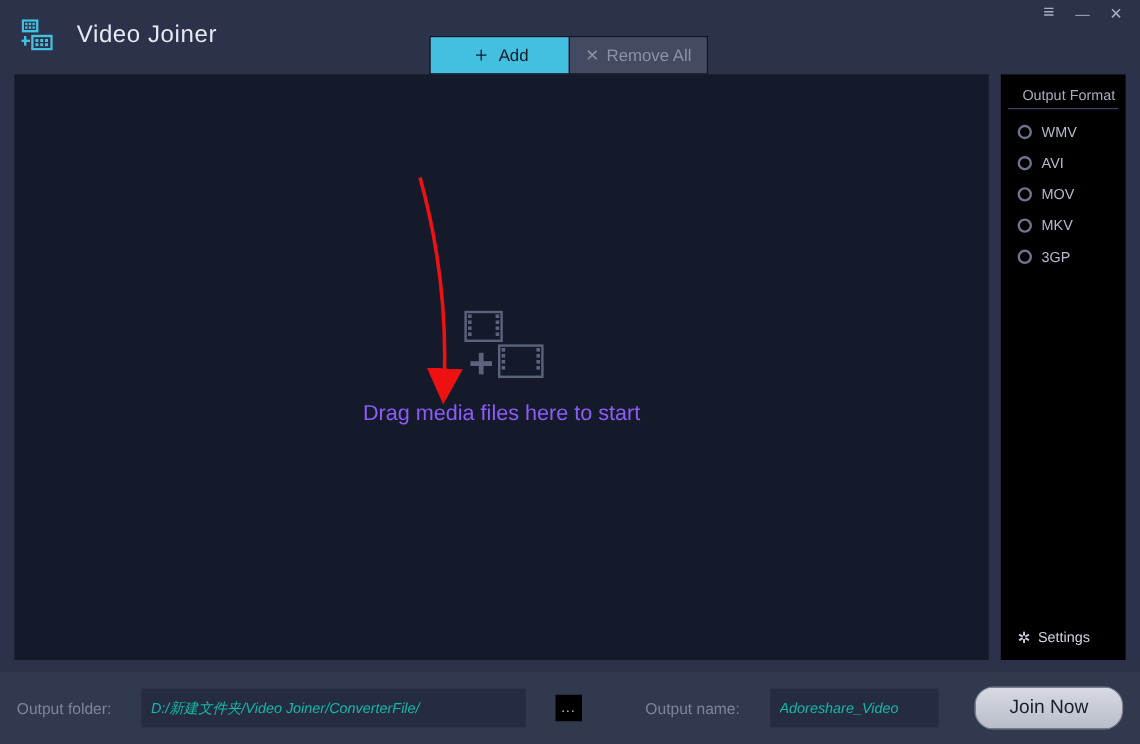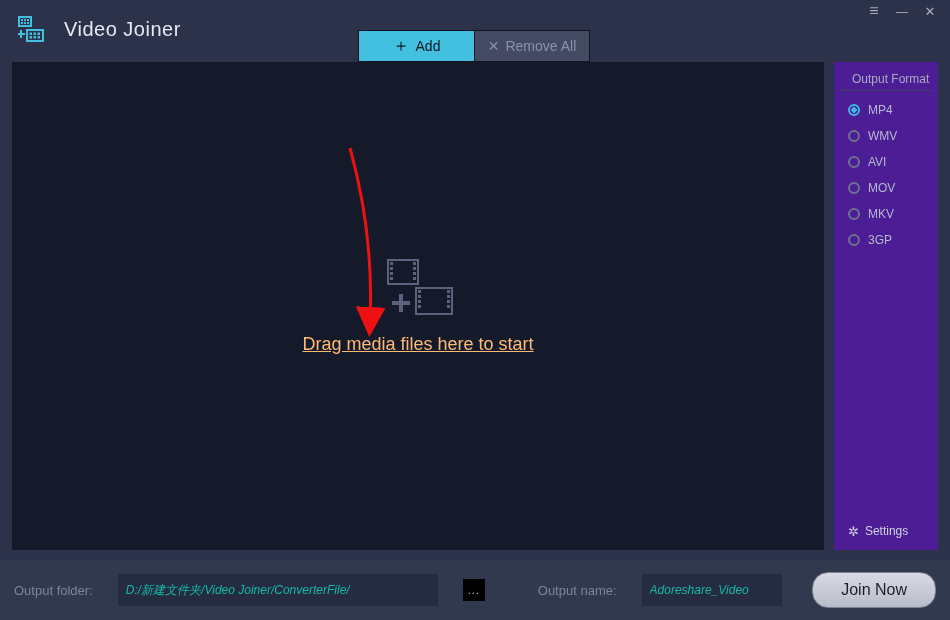--- a/index.html
+++ b/index.html
@@ -83,35 +83,34 @@
     position: relative;
     display: flex;
     flex-direction: column;
     align-items: center;
     justify-content: center;
     gap: 18px;
     margin-right: 10px;
   }
   .strip-icons svg { display:block; }
   .drop-text {
-    color: #fdba74;
+    color: #8b5cf6;
     font-size: 18px;
     font-weight: 400;
-    text-decoration: underline;
   }
   
   .arrow {
     position: absolute;
     left: 324px; top: 82px;
     pointer-events: none;
   }
 
   .sidebar {
     width: 104px;
-    background: #4c1d95;
+    background: #000000;
     display: flex;
     flex-direction: column;
     padding-top: 4px;
   }
   .side-header {
     font-size: 12px;
     color: #a7adbf;
     padding: 6px 0 4px 12px;
     border-bottom: 1px solid #3a4361;
     margin: 0 6px 6px 6px;
@@ -275,24 +274,20 @@
         </marker>
       </defs>
       <path d="M14,4 Q38,90 34,178" stroke="#e11" stroke-width="3" fill="none" marker-end="url(#ah)"></path>
     </svg>
   </div>
 
   <div class="sidebar">
     <div class="side-header">Output Format</div>
     <div id="fmt-list">
         <div class="fmt">
-          <span class="radio on"></span>
-          <span>MP4</span>
-        </div>
-        <div class="fmt">
           <span class="radio"></span>
           <span>WMV</span>
         </div>
         <div class="fmt">
           <span class="radio"></span>
           <span>AVI</span>
         </div>
         <div class="fmt">
           <span class="radio"></span>
           <span>MOV</span>

